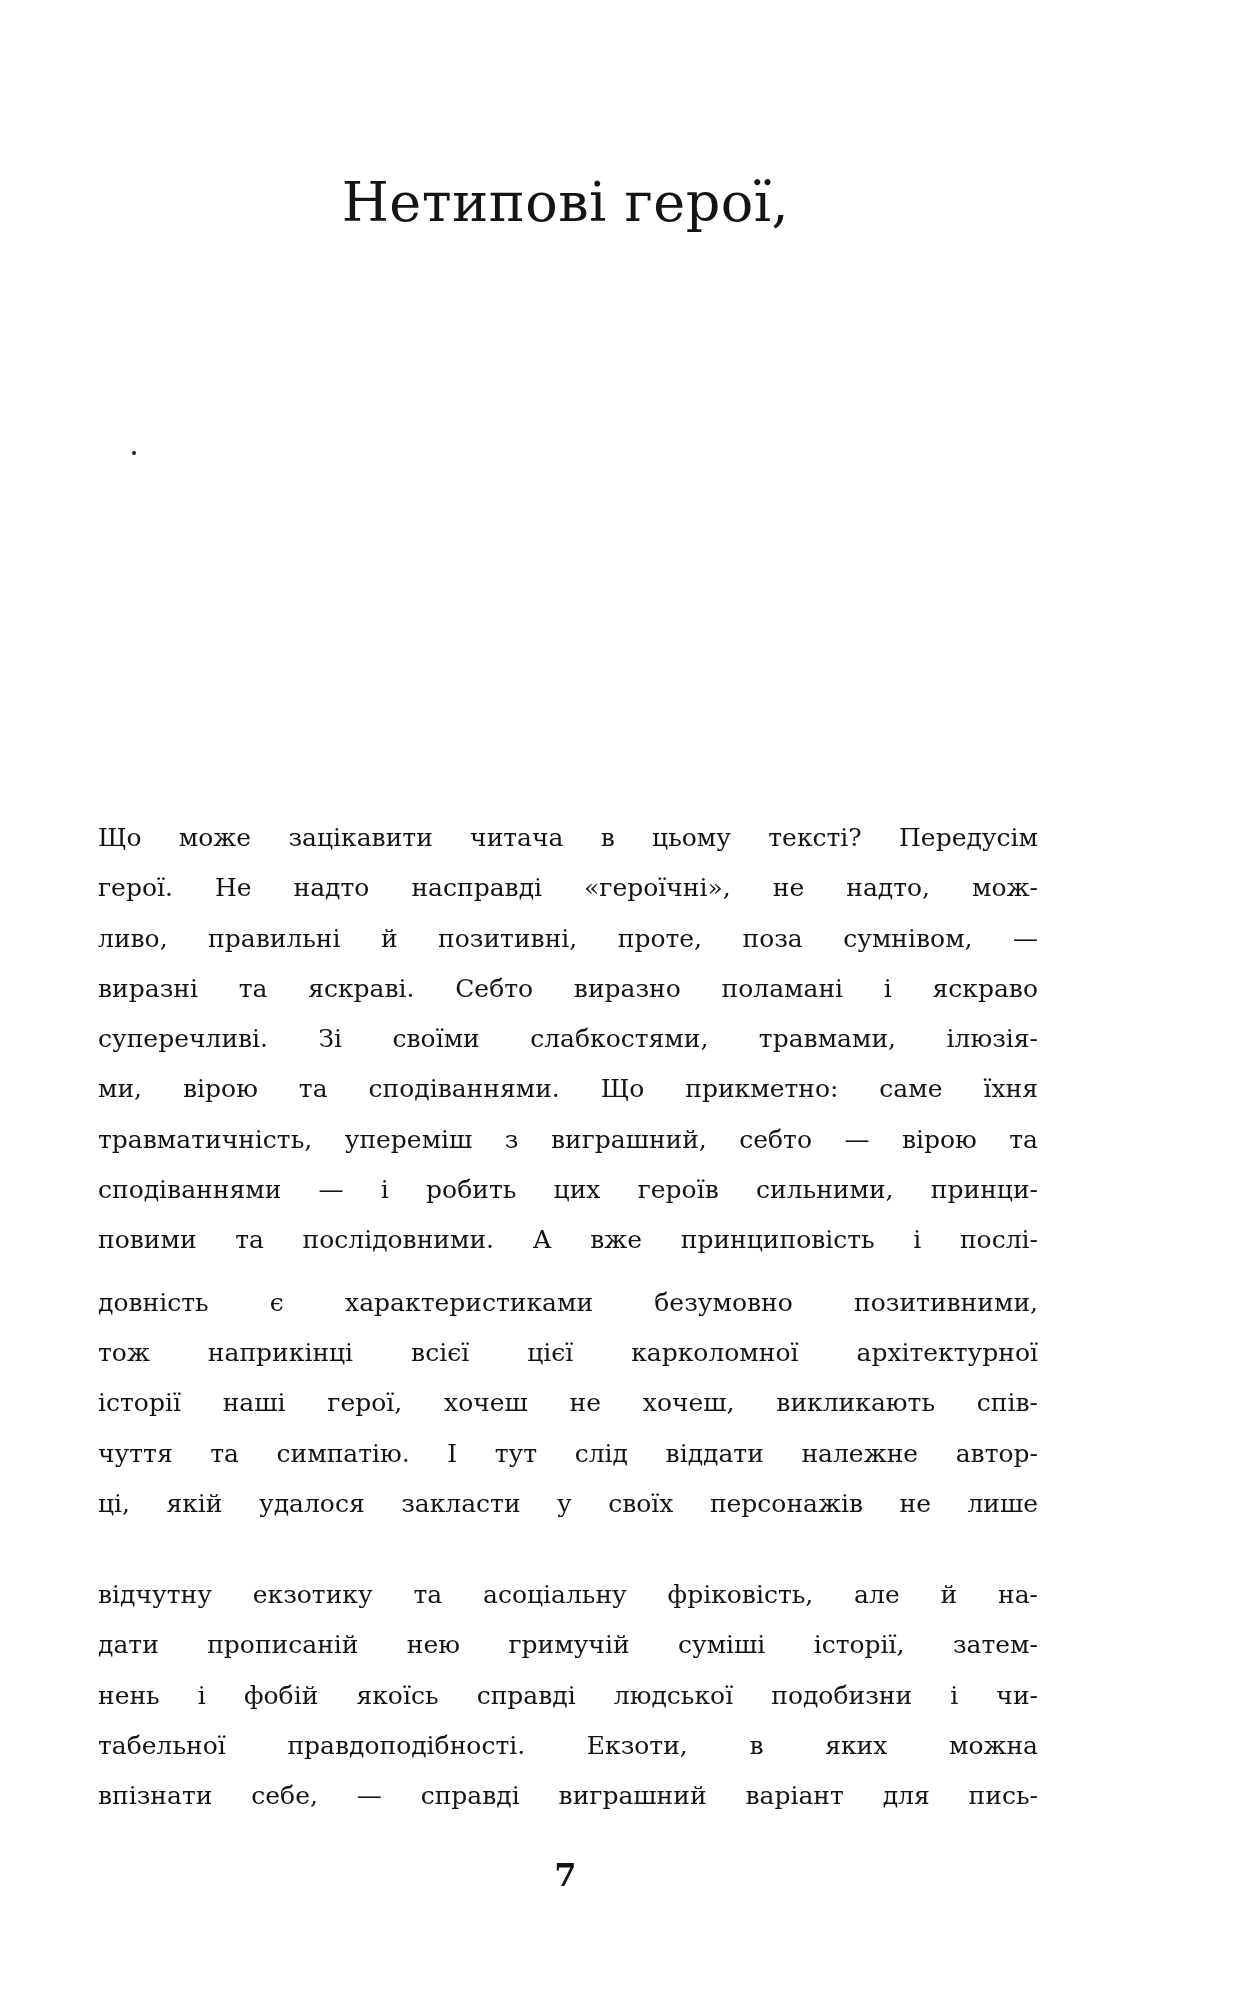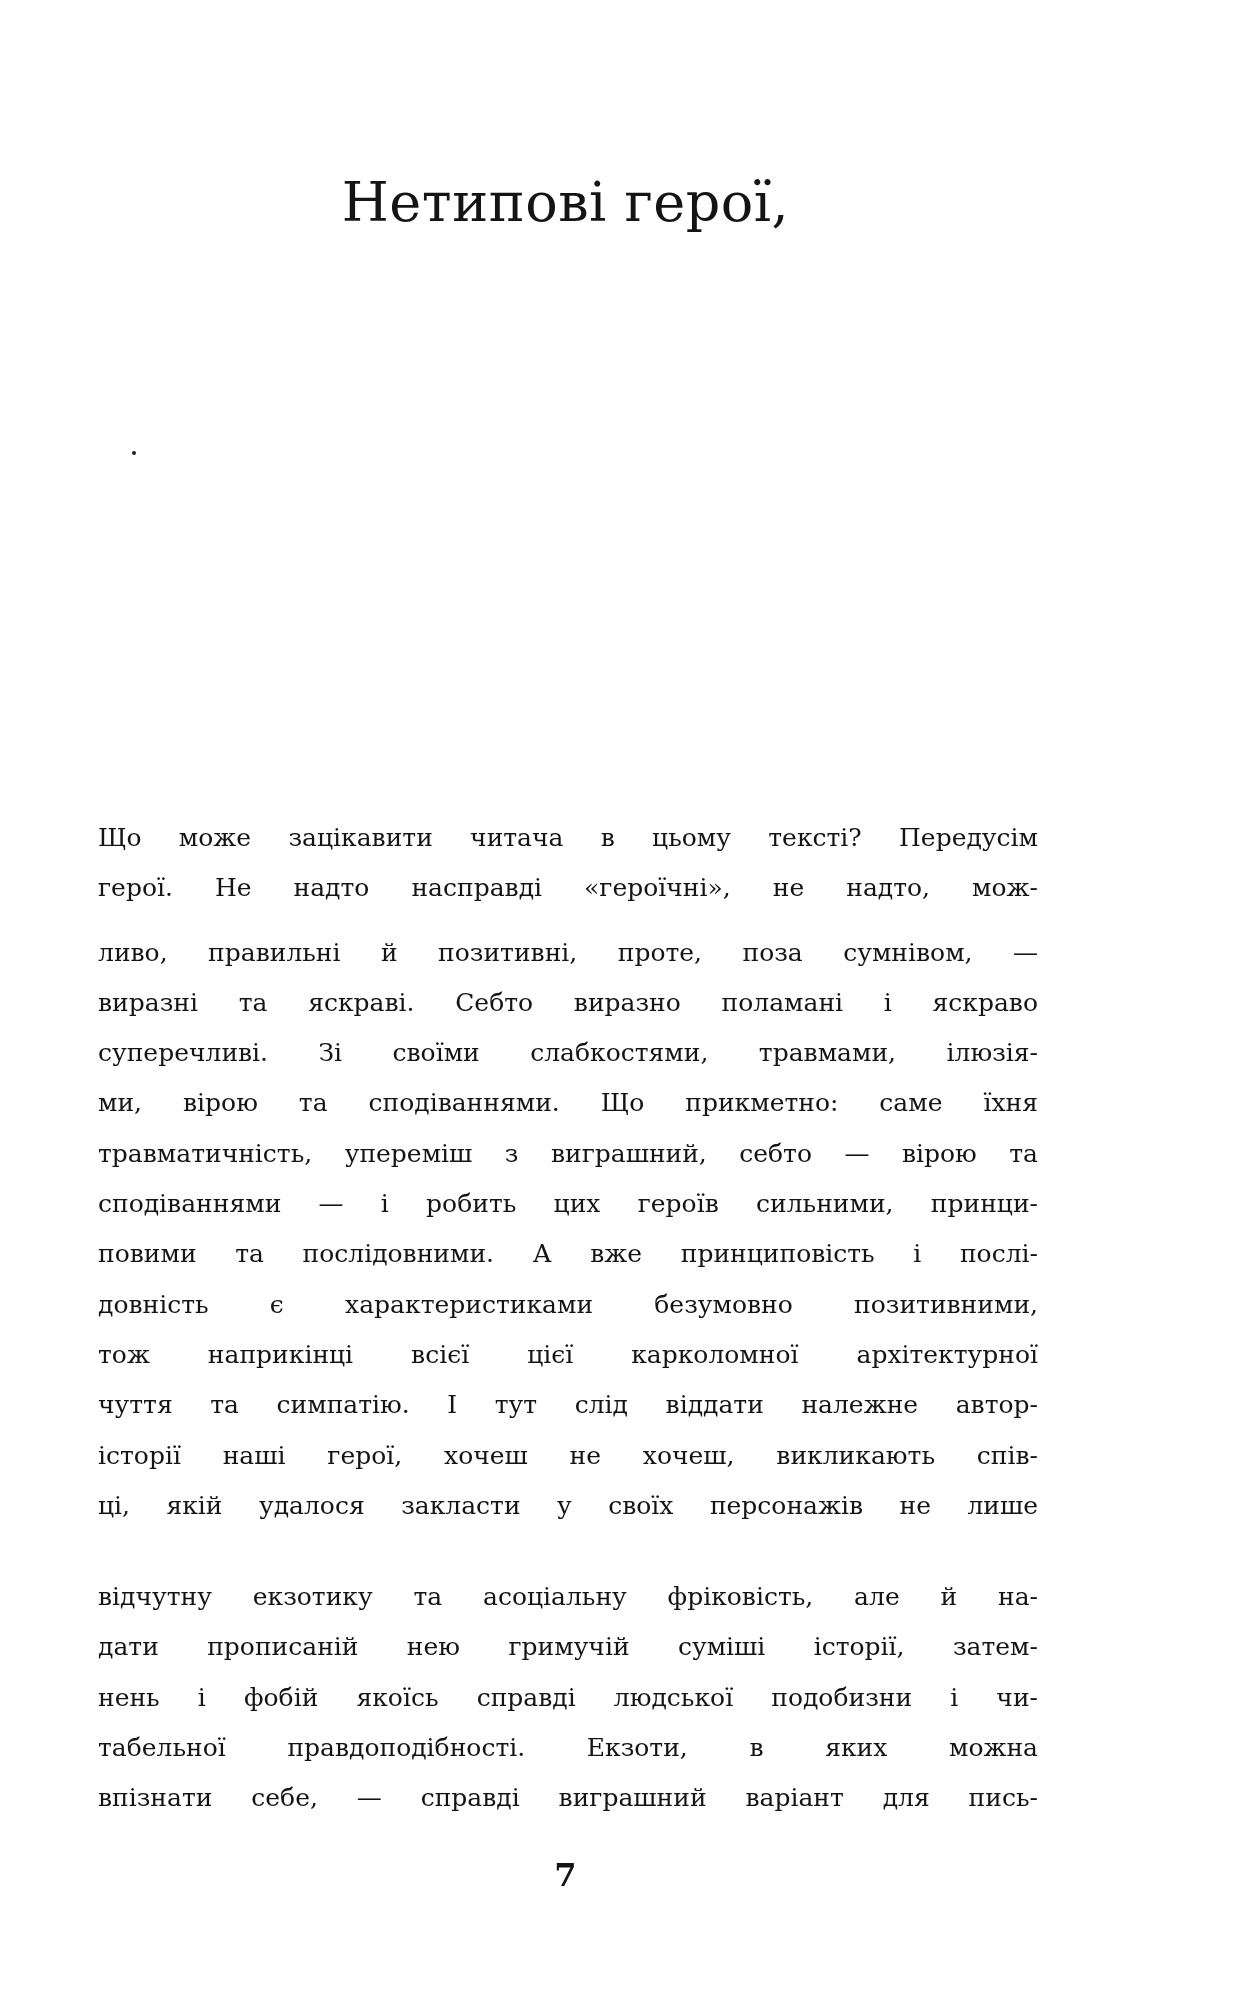--- a/index.html
+++ b/index.html
@@ -80,31 +80,31 @@
 
   <h1 class="title">
     <span>Нетипові герої,</span>
   </h1>
 
   <div class="speck"></div>
 
   <div class="body-text">
     <span class="line" style="display: block;">Що може зацікавити читача в цьому тексті? Передусім</span>
     <span class="line" style="display: block;">герої. Не надто насправді «героїчні», не надто, мож-</span>
-    <span class="line" style="display: block; margin-top: 14px;">ливо, правильні й позитивні, проте, поза сумнівом, —</span>
+    <span class="line" style="display: block;">ливо, правильні й позитивні, проте, поза сумнівом, —</span>
     <span class="line" style="display: block;">виразні та яскраві. Себто виразно поламані і яскраво</span>
     <span class="line" style="display: block;">суперечливі. Зі своїми слабкостями, травмами, ілюзія-</span>
     <span class="line" style="display: block;">ми, вірою та сподіваннями. Що прикметно: саме їхня</span>
     <span class="line" style="display: block;">травматичність, упереміш з виграшний, себто — вірою та</span>
     <span class="line" style="display: block;">сподіваннями — і робить цих героїв сильними, принци-</span>
     <span class="line" style="display: block;">повими та послідовними. А вже принциповість і послі-</span>
-    <span class="line" style="display: block;">довність є характеристиками безумовно позитивними,</span>
+    <span class="line" style="display: block; margin-top: 12px;">довність є характеристиками безумовно позитивними,</span>
     <span class="line" style="display: block;">тож наприкінці всієї цієї карколомної архітектурної</span>
+    <span class="line" style="display: block;">історії наші герої, хочеш не хочеш, викликають спів-</span>
     <span class="line" style="display: block;">чуття та симпатію. І тут слід віддати належне автор-</span>
-    <span class="line" style="display: block;">історії наші герої, хочеш не хочеш, викликають спів-</span>
     <span class="line" style="display: block;">ці, якій удалося закласти у своїх персонажів не лише</span>
     <span class="line" style="display: block; margin-top: 41px;">відчутну екзотику та асоціальну фріковість, але й на-</span>
     <span class="line" style="display: block;">дати прописаній нею гримучій суміші історії, затем-</span>
     <span class="line" style="display: block;">нень і фобій якоїсь справді людської подобизни і чи-</span>
     <span class="line" style="display: block;">табельної правдоподібності. Екзоти, в яких можна</span>
     <span class="line last" style="display: block;">впізнати себе, — справді виграшний варіант для пись-</span>
   </div>
 
   <div class="page-number">7</div>
 

